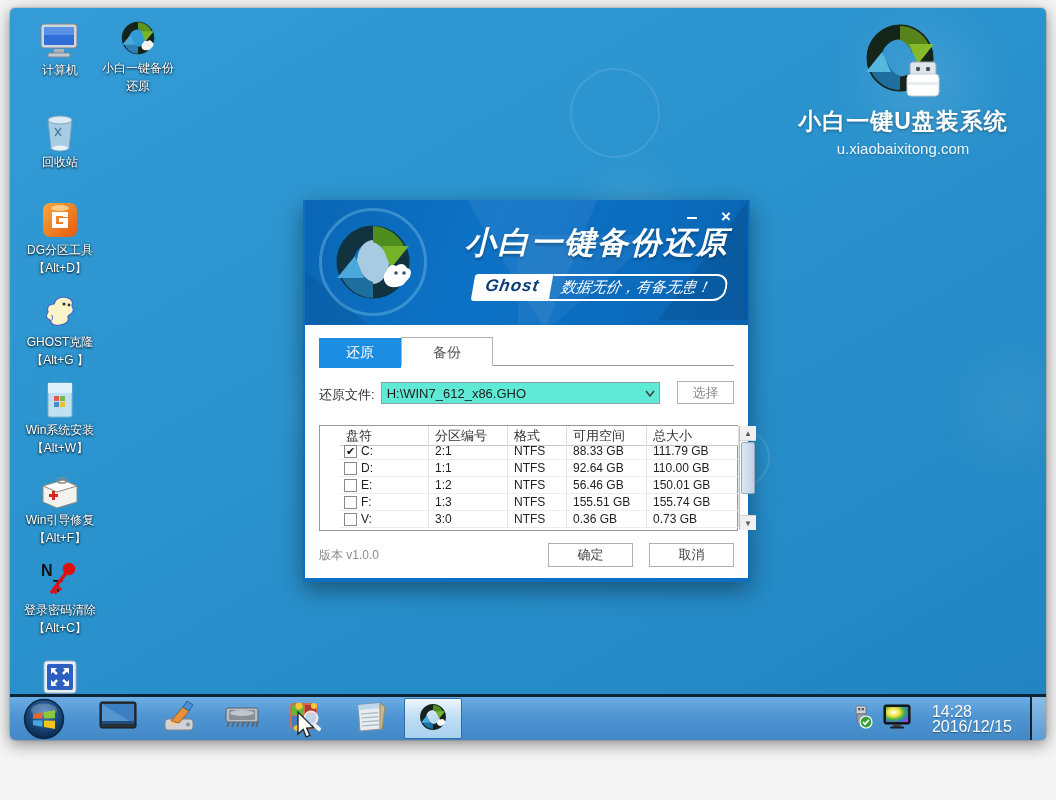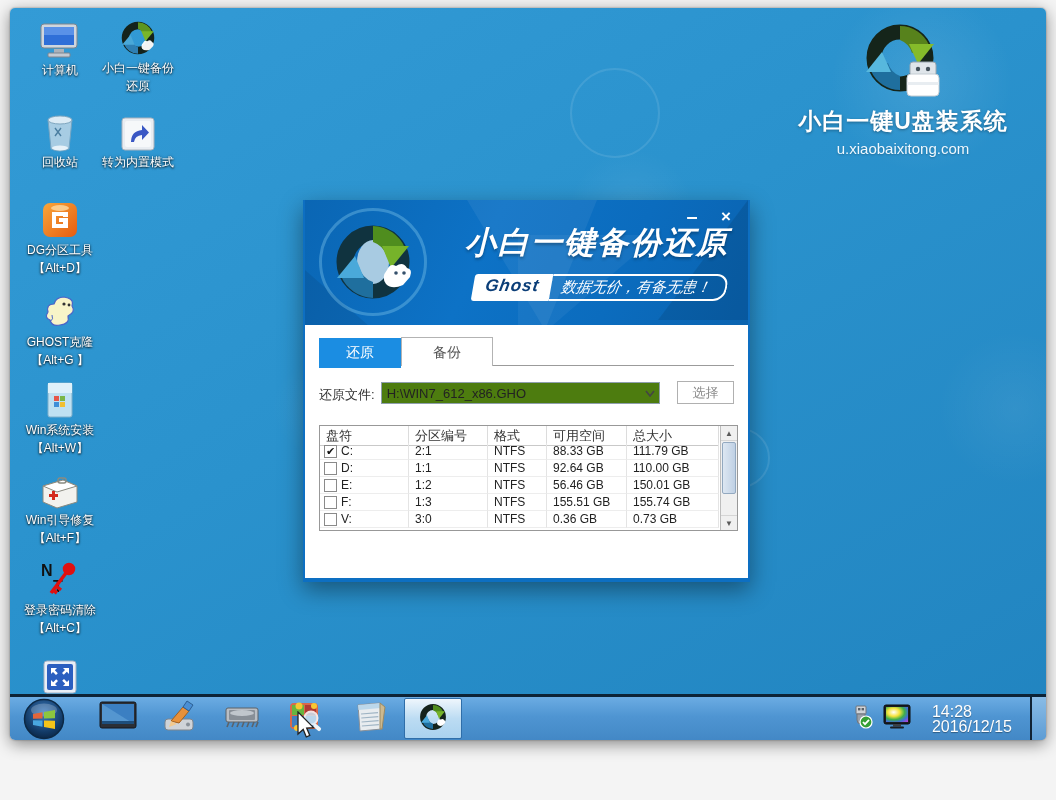--- a/index.html
+++ b/index.html
@@ -64,30 +64,30 @@
     font-family:"Liberation Serif","DejaVu Serif",serif; }
 
   .content { position:relative; height:253px; background:#fff; padding:0 14px; }
   .tabs { position:relative; padding-top:12px; height:41px; border-bottom:1px solid #9b9b9b; display:flex; }
   .tab { height:29px; line-height:28px; text-align:center; font-size:14px; cursor:pointer; }
   .tab.active { width:82px; background:#1b8de2; color:#fff; position:relative; top:1px; height:30px; }
   .tab.inactive { width:92px; background:#fff; color:#555; border:1px solid #b3b3b3; border-bottom:none; }
 
   .file-row { margin-top:15px; display:flex; align-items:flex-end; }
   .flabel { font-size:13px; color:#333; margin-right:6px; white-space:nowrap; }
-  .combo { width:289px; height:22px; border:1px solid #8f9fae; background:#4d7c0f; display:flex;
+  .combo { width:289px; height:22px; border:1px solid #8f9fae; background:#5eead4; display:flex;
     align-items:center; padding-left:5px; font-size:13px; color:#222; cursor:pointer; }
   .combo .cval { flex:1; white-space:nowrap; overflow:hidden; }
   .combo .chev { width:18px; display:flex; justify-content:center; align-items:center; }
   .btn { background:#fff; border:1px solid #b0b0b0; font-size:13px; color:#8a8a8a;
     font-family:Liberation Serif, serif; cursor:pointer; }
   .btn.select { width:59px; height:23px; margin-left:17px; }
 
   
-  .ptable { margin-top:21px; width:419px; height:106px; border:1px solid #989898; display:flex; background:#fff; }
+  .ptable { margin-top:21px; width:419px; height:106px; border:1px solid #989898; display:flex; background:#fff;padding-left:20px; }
   .tgrid { flex:1; display:grid; grid-template-columns:89px 79px 59px 80px 92px;
     grid-auto-rows:17px; font-size:12px; color:#222; }
   .th { height:20px; line-height:20px; border-right:1px solid #dcdcdc; border-bottom:1px solid #c9c9c9;
     padding-left:6px; font-size:13px; color:#333; background:#fff; cursor:default; }
   .td { line-height:17px; border-right:1px solid #e4e4e4; border-bottom:1px solid #ededed;
     padding-left:6px; white-space:nowrap; overflow:hidden; }
   .td.drive { display:flex; align-items:center; gap:4px; padding-left:4px; }
   .cb { width:13px; height:13px; border:1px solid #8a8a8a; background:#fff; display:inline-flex;
     align-items:center; justify-content:center; font-size:11px; line-height:11px; color:#111; cursor:pointer; flex:none; }
   .vscroll { width:17px; border-left:1px solid #bdbdbd; background:#f0f0f0; position:relative; }
@@ -252,30 +252,20 @@
           <path d="M43 16 L33 28 L28 16 Z" fill="#79b62a"></path>
           <path d="M24 43 A19 19 0 0 1 7 31 L17 26 A12 12 0 0 0 24 35 Z" fill="#2e7fb3"></path>
           <path d="M5 32 L15 20 L20 32 Z" fill="#49a8d8"></path>
           <path d="M30 30 q2-4 5-2 q4-3 6 1 q3 1 1 5 l-4 4 q-6 2 -9-1 q-2-4 1-7 Z" fill="#fff" opacity=".95"></path>
         </svg>
       </div>
       <div class="lbl">小白一键备份</div>
       <div class="lbl">还原</div>
     </div>
 
-    <div class="dicon" style="left:80px;top:104px;">
-      <div class="ic">
-        <svg width="36" height="36" viewBox="0 0 36 36">
-          <rect x="2" y="2" width="32" height="32" rx="3" fill="#e9edf2" stroke="#a9b2bd"></rect>
-          <rect x="5" y="5" width="26" height="26" rx="2" fill="#f6f8fa"></rect>
-          <path d="M11 26 Q11 15 22 14 L22 9 L29 16.5 L22 24 L22 19 Q15 19.5 14 26 Z" fill="#3a57c4"></path>
-        </svg>
-      </div>
-      <div class="lbl">转为内置模式</div>
-    </div>
 
     <div class="brand">
       <div class="blogo">
         <svg width="86" height="82" viewBox="0 0 86 82">
           <circle cx="40" cy="38" r="26" fill="none" stroke="#15251a" stroke-width="15"></circle>
           <path d="M40 6 A32 32 0 0 1 69 25 L52 33 A20 20 0 0 0 40 20 Z" fill="#57821c"></path>
           <path d="M74 24 L58 44 L49 24 Z" fill="#85bb2a"></path>
           <path d="M40 70 A32 32 0 0 1 11 51 L28 43 A20 20 0 0 0 40 56 Z" fill="#1f6f9e"></path>
           <path d="M6 52 L22 32 L31 52 Z" fill="#57b8dd"></path>
           <g>
@@ -396,20 +386,25 @@
             <div class="td">0.36 GB</div>
             <div class="td">0.73 GB</div>
           </div>
           <div class="vscroll">
             <div class="sarrow up">▲</div>
             <div class="sthumb"></div>
             <div class="sarrow down">▼</div>
           </div>
         </div>
 
+        <div class="footer">
+          <span class="version">版本 v1.0.0</span>
+          <button class="btn ok">确定</button>
+          <button class="btn cancel">取消</button>
+        </div>
       </div>
     </div>
 
     <div class="cursor">
       <svg width="22" height="30" viewBox="0 0 22 30">
         <path d="M3 1 L3 23 L8.2 18.4 L11.3 26 L14.8 24.4 L11.7 17 L18.5 16.6 Z" fill="#fff" stroke="#222" stroke-width="1.3"></path>
       </svg>
     </div>
   </div>
 

